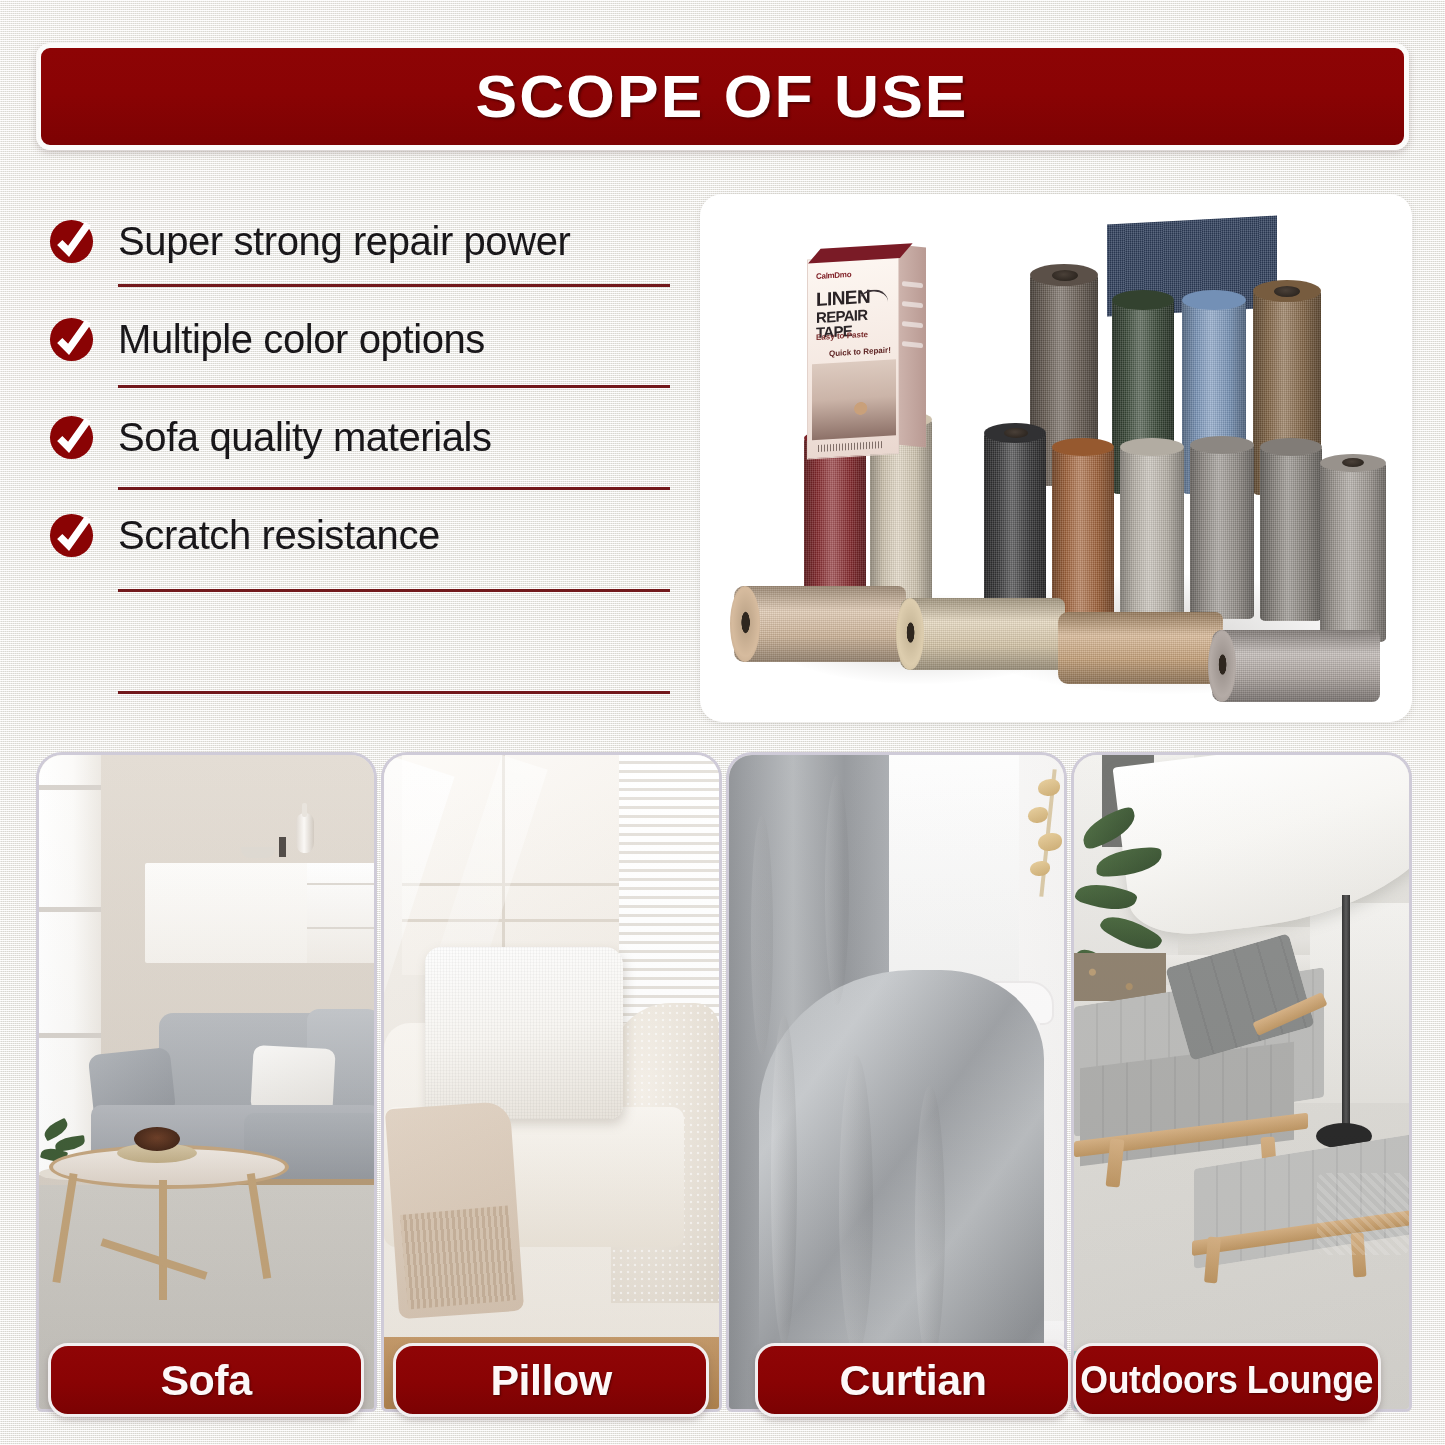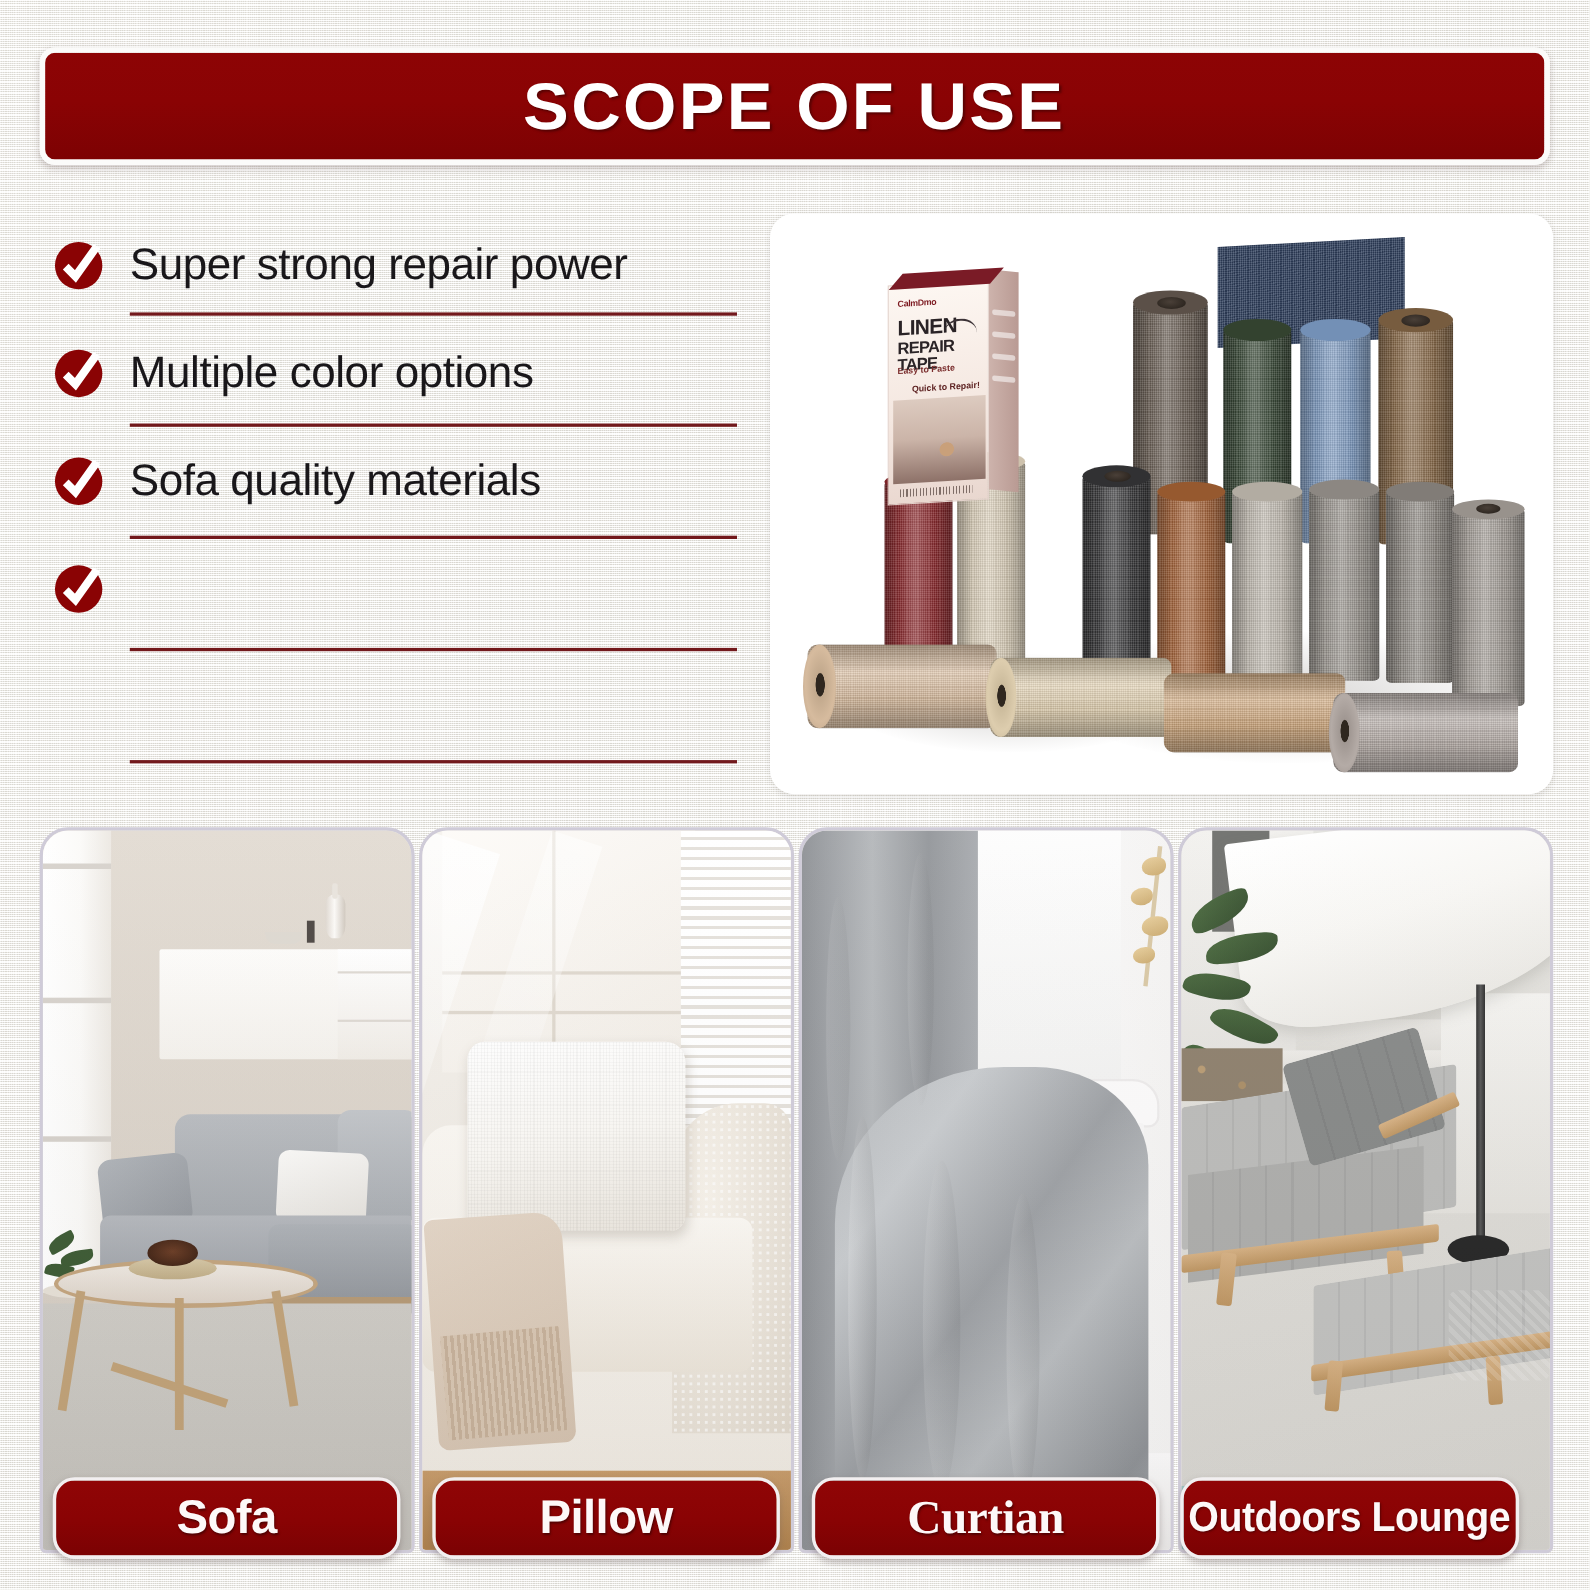--- a/index.html
+++ b/index.html
@@ -259,21 +259,21 @@
     border-radius: 20px;
     border: 3px solid #f2eff0;
     box-shadow: 0 3px 6px rgba(110,95,95,0.35);
     display: flex;
     align-items: center;
     justify-content: center;
     z-index: 6;
   }
   .lp1 { left: 48px;   width: 316px; }
   .lp2 { left: 393px;  width: 316px; }
-  .lp3 { left: 738px;  width: 316px; font-family: Liberation Serif, serif; }
+  .lp3 { left: 755px;  width: 316px; }
   .lp4 { left: 1073px; width: 308px; }
   .label-text {
     color: #fdf8f8;
     font-size: 43px;
     font-weight: bold;
     letter-spacing: -0.5px;
     text-shadow: 1px 1px 2px rgba(0,0,0,0.40);
     white-space: nowrap;
   }
   .lp4 .label-text { font-size: 38px; transform: scaleX(0.94); }
@@ -459,20 +459,21 @@
       <span class="feature-label">Sofa quality materials</span>
     </div>
 
     <div class="feature-row">
       <span class="check-icon">
         <svg viewBox="0 0 48 48">
           <circle cx="24" cy="24" r="22" fill="#8a0304"></circle>
           <path d="M12 25 L21 34 L41 6" stroke="#ffffff" stroke-width="7.5" fill="none"></path>
         </svg>
       </span>
+      <span class="feature-label">Scratch resistance</span>
     </div>
 
 
     <div class="divider d1"></div>
     <div class="divider d2"></div>
     <div class="divider d3"></div>
     <div class="divider d4"></div>
     <div class="divider d5"></div>
   </div>
 

